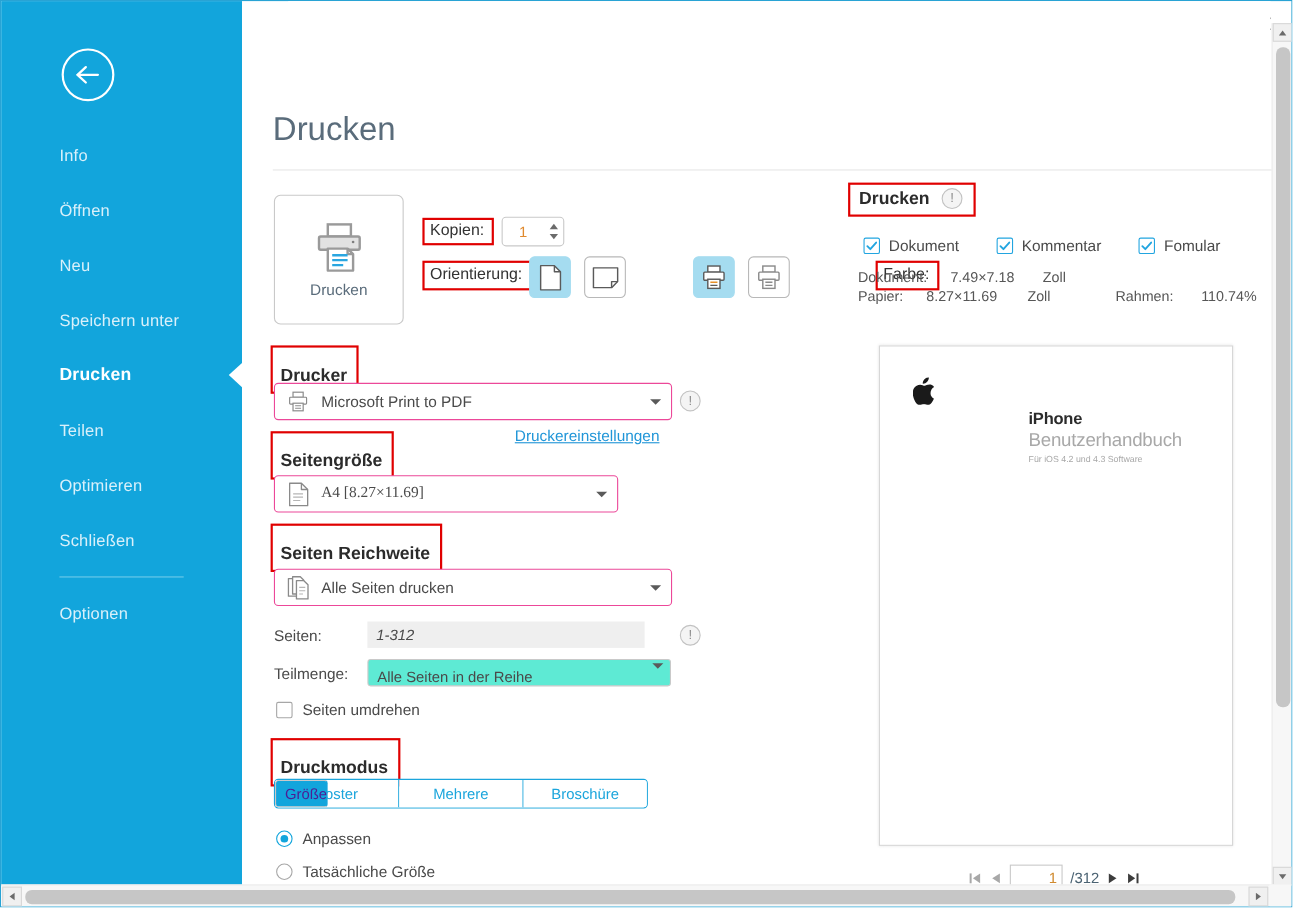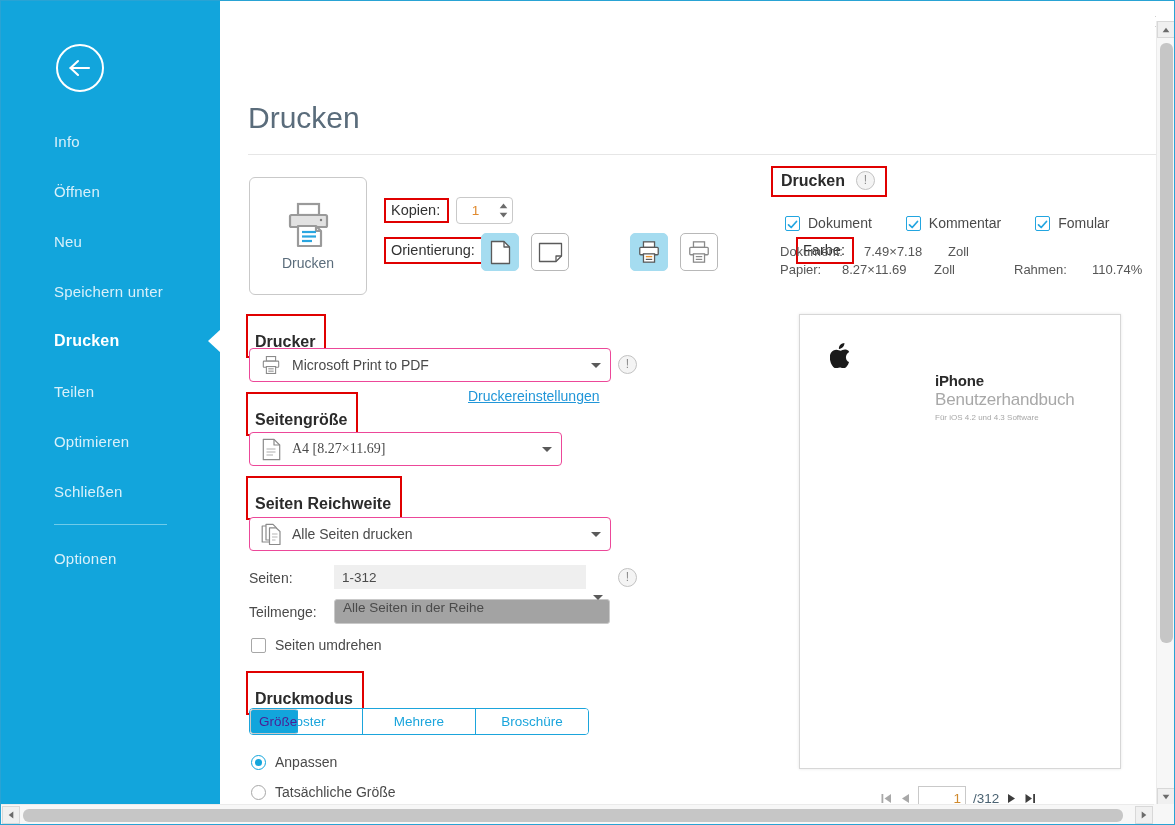--- a/index.html
+++ b/index.html
@@ -191,22 +191,22 @@
     background: #efefef;
     display: flex; align-items: center;
     padding-left: 8px;
     font-size: 13.5px; color: #4a4a4a;
     cursor: text;
   }
   .sel {
     position: absolute;
     height: 25px;
     border: 1px solid #c9c9c9; border-radius: 3px;
-    background: #a3a3a3;
-    display: flex; align-items: flex-start;
+    background: #5eead4;
+    display: flex; align-items: flex-end;
     padding-left: 8px;
     font-size: 13.5px; color: #4a4a4a;
     cursor: pointer;
   }
   .sel .car { position: absolute; right: 6px; }
 
   .cb-row { position: absolute; display: flex; align-items: center; gap: 9px; cursor: pointer; }
   .cbx {
     width: 15px; height: 15px;
     border: 1px solid #a7a7a7; border-radius: 2px;
@@ -510,21 +510,21 @@
           <line x1="11" y1="17" x2="14.5" y2="17" stroke="#b5b5b5" stroke-width="1"></line>
         </svg>
       </div>
       <div class="txt">Alle Seiten drucken</div>
       <div class="car">
           <span class="caret"></span>
         </div>
     </div>
 
     <div class="fld-lbl" style="left:29px; top:569px;">Seiten:</div>
-    <div class="ro-field" style="left:114px; top:564px; width:252px;">1-312</div>
+    <div class="ro-field" style="left:114px; top:564px; width:252px;font-style:italic;">1-312</div>
     <div class="infoc" style="left:398px; top:567px;">!</div>
 
     <div class="fld-lbl" style="left:29px; top:603px;">Teilmenge:</div>
     <div class="sel" style="left:114px; top:598px; width:276px;">
       <span>Alle Seiten in der Reihe</span>
       <span class="car"><span class="caret"></span></span>
     </div>
 
     <div class="cb-row" style="left:31px; top:636px;">
       <span class="cbx"></span>

